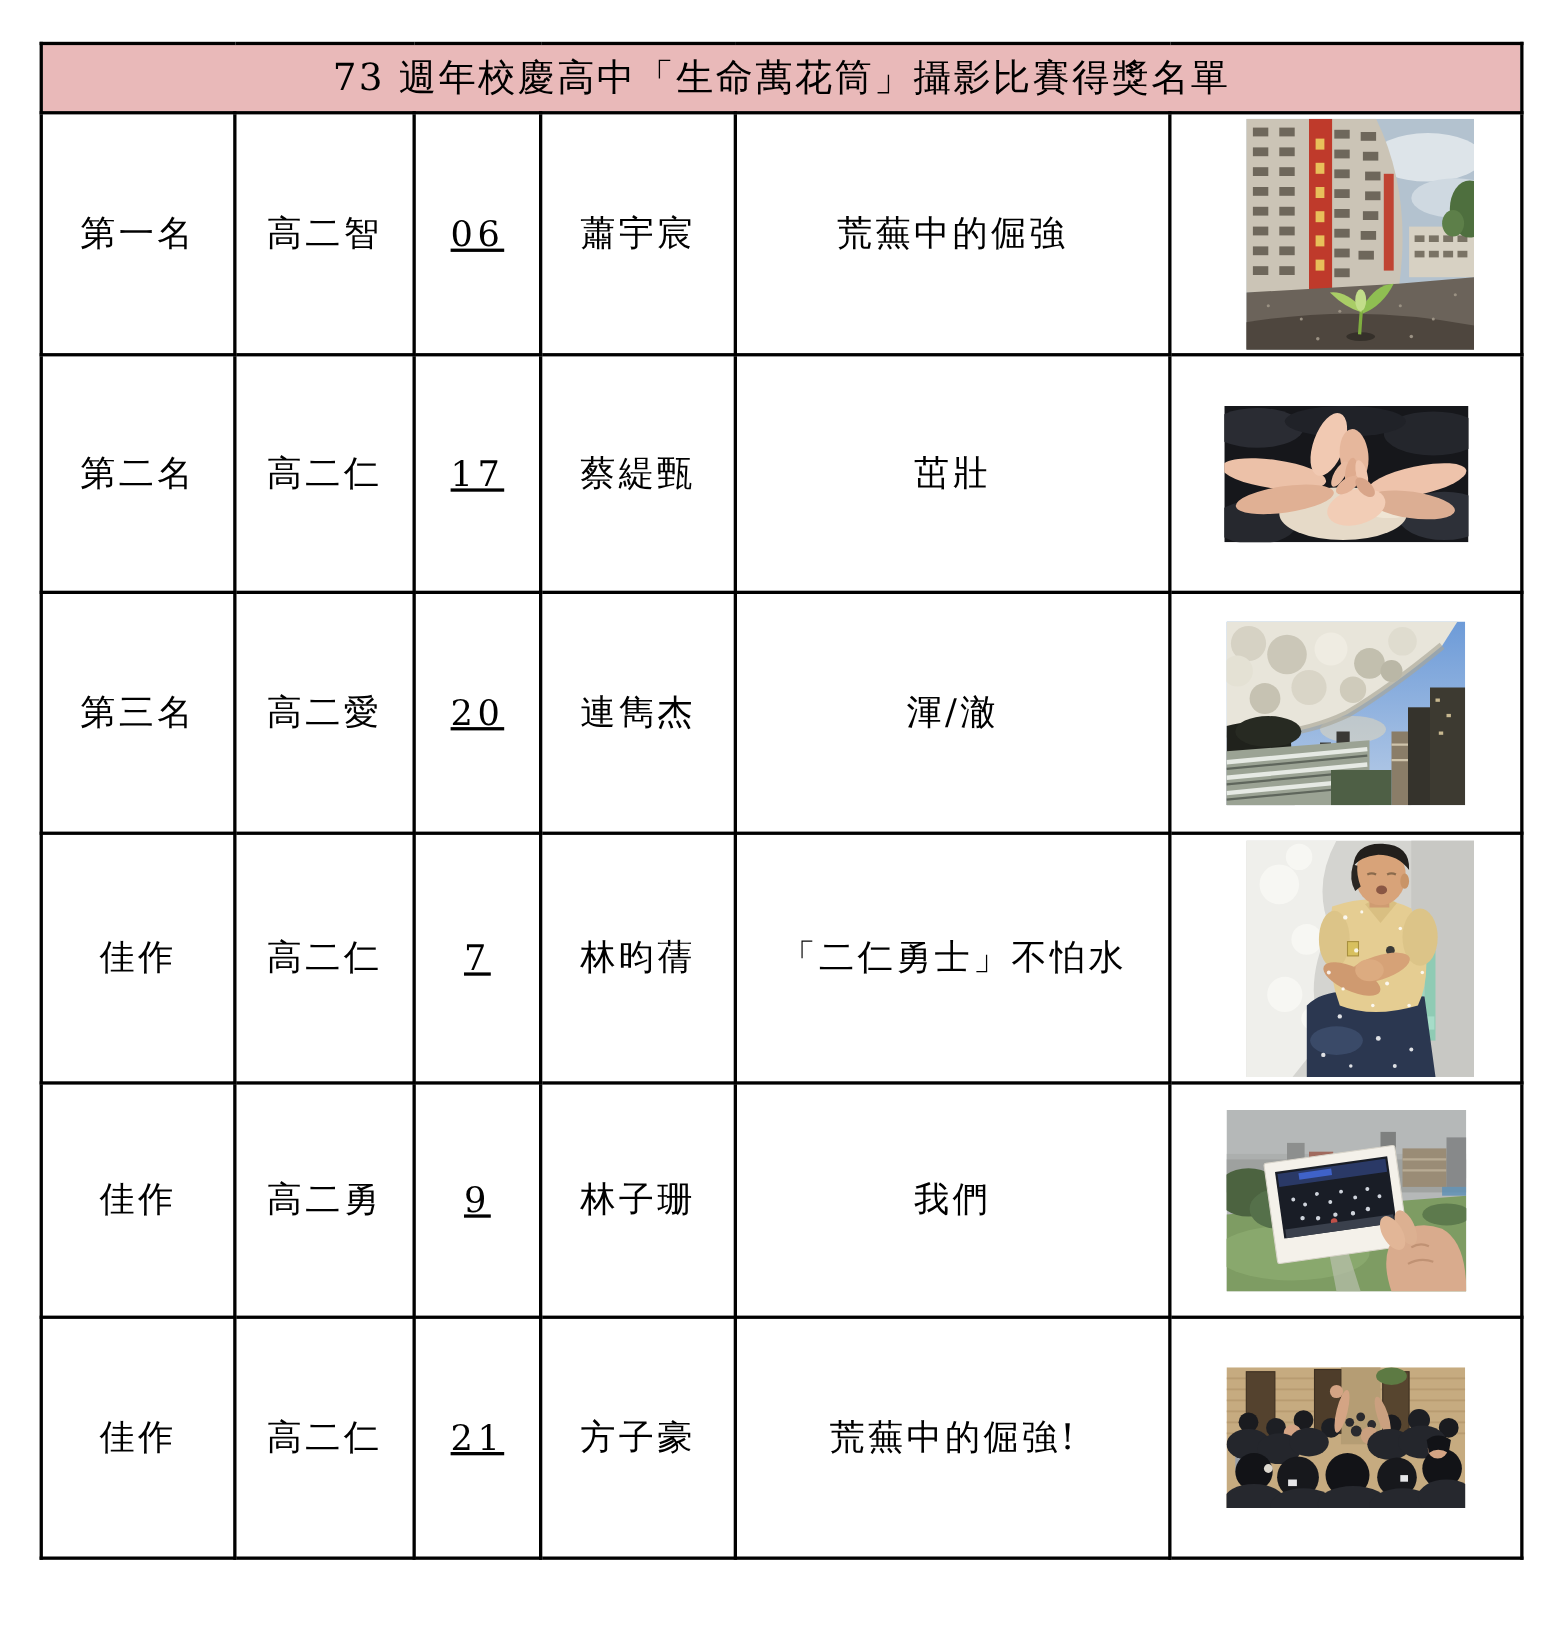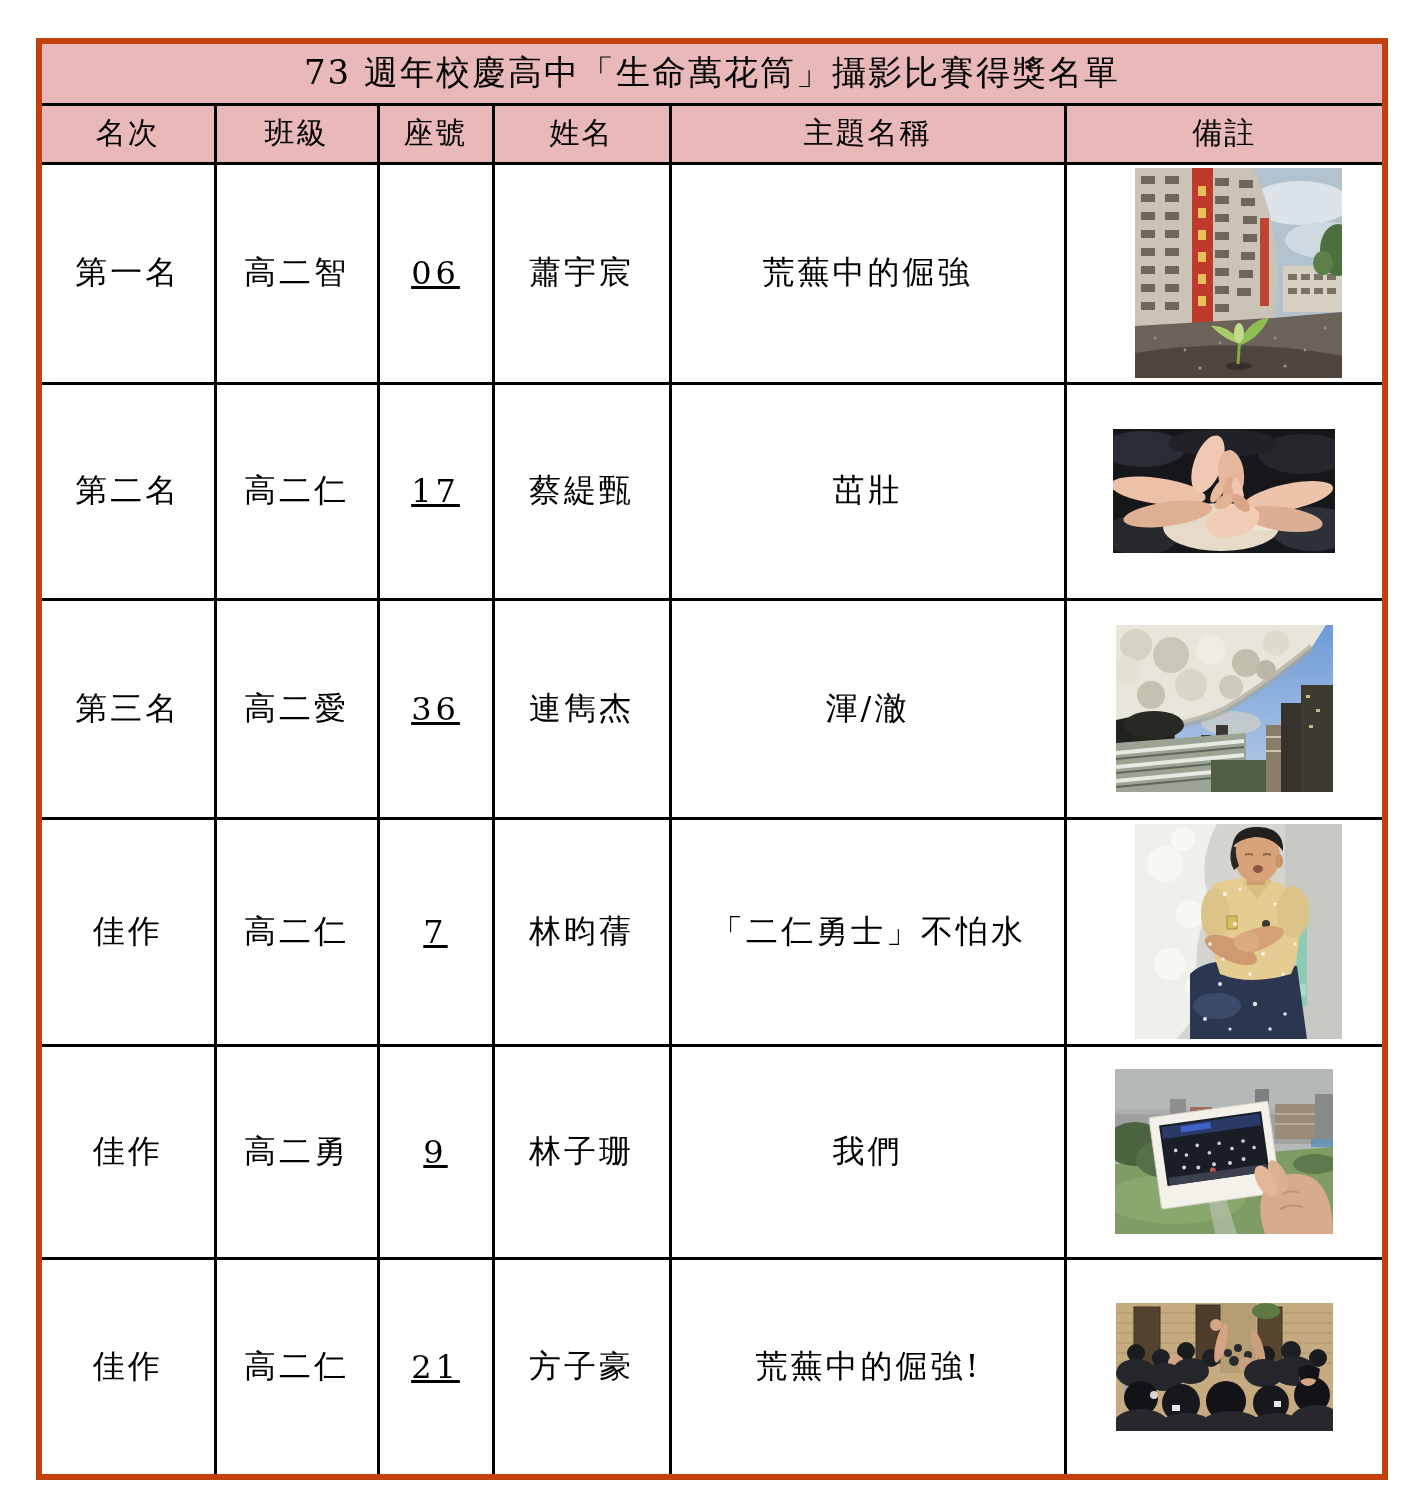--- a/index.html
+++ b/index.html
@@ -5,21 +5,21 @@
   html,body{margin:0;padding:0;}
   body{
     width:1418px;height:1495px;background:#ffffff;
     font-family:"DejaVu Serif","Liberation Serif",serif;
     color:#000;
     position:relative;
   }
   table.doc{
     position:absolute;left:36px;top:38px;width:1346px;
     border-collapse:collapse;table-layout:fixed;
-    border:6px solid #c2410c;
+    border:2px solid #c2410c;
   }
   table.doc td{
     border:3px solid #000;
     text-align:center;vertical-align:middle;
     overflow:hidden;
   }
   td.title{
     background:#e9b9b9;font-size:34px;letter-spacing:2px;
   }
   td.head{
@@ -51,28 +51,20 @@
     <col style="width:177px">
       <col style="width:395px">
       <col style="width:320px">
   </colgroup>
 
   <tbody>
       <tr class="r-title">
     <td colspan="6" class="title">73 週年校慶高中「生命萬花筒」攝影比賽得獎名單</td>
   </tr>
 
-  <tr class="r-head">
-    <td class="head">名次</td>
-    <td class="head">班級</td>
-    <td class="head">座號</td>
-    <td class="head">姓名</td>
-    <td class="head">主題名稱</td>
-    <td class="head">備註</td>
-  </tr>
 
   <tr class="r1">
     <td class="cell">第一名</td>
     <td class="cell">高二智</td>
     <td class="cell seat">06</td>
     <td class="cell">蕭宇宸</td>
     <td class="cell">荒蕪中的倔強</td>
     <td class="photo-cell">
       <svg class="ph ph-r1" width="207" height="210" viewBox="0 0 207 210">
         <rect width="207" height="210" fill="#b3c2cf"></rect>
@@ -186,21 +178,21 @@
           <ellipse cx="112" cy="72" rx="6" ry="12" fill="#e4b296" transform="rotate(55 112 72)"></ellipse>
           <ellipse cx="128" cy="74" rx="6" ry="11" fill="#d8a589" transform="rotate(-45 128 74)"></ellipse>
         </g>
       </svg>
     </td>
   </tr>
 
   <tr class="r3">
     <td class="cell">第三名</td>
     <td class="cell">高二愛</td>
-    <td class="cell seat">36</td>
+    <td class="cell seat">20</td>
     <td class="cell">連雋杰</td>
     <td class="cell">渾/澈</td>
     <td class="photo-cell">
       <svg class="ph" width="217" height="167" viewBox="0 0 217 167">
         <defs>
           <linearGradient id="sky3" x1="0" y1="0" x2="0" y2="1">
             <stop offset="0" stop-color="#6d9bd8"></stop>
                 <stop offset="1" stop-color="#b9cde7"></stop>
           </linearGradient>
         </defs>

